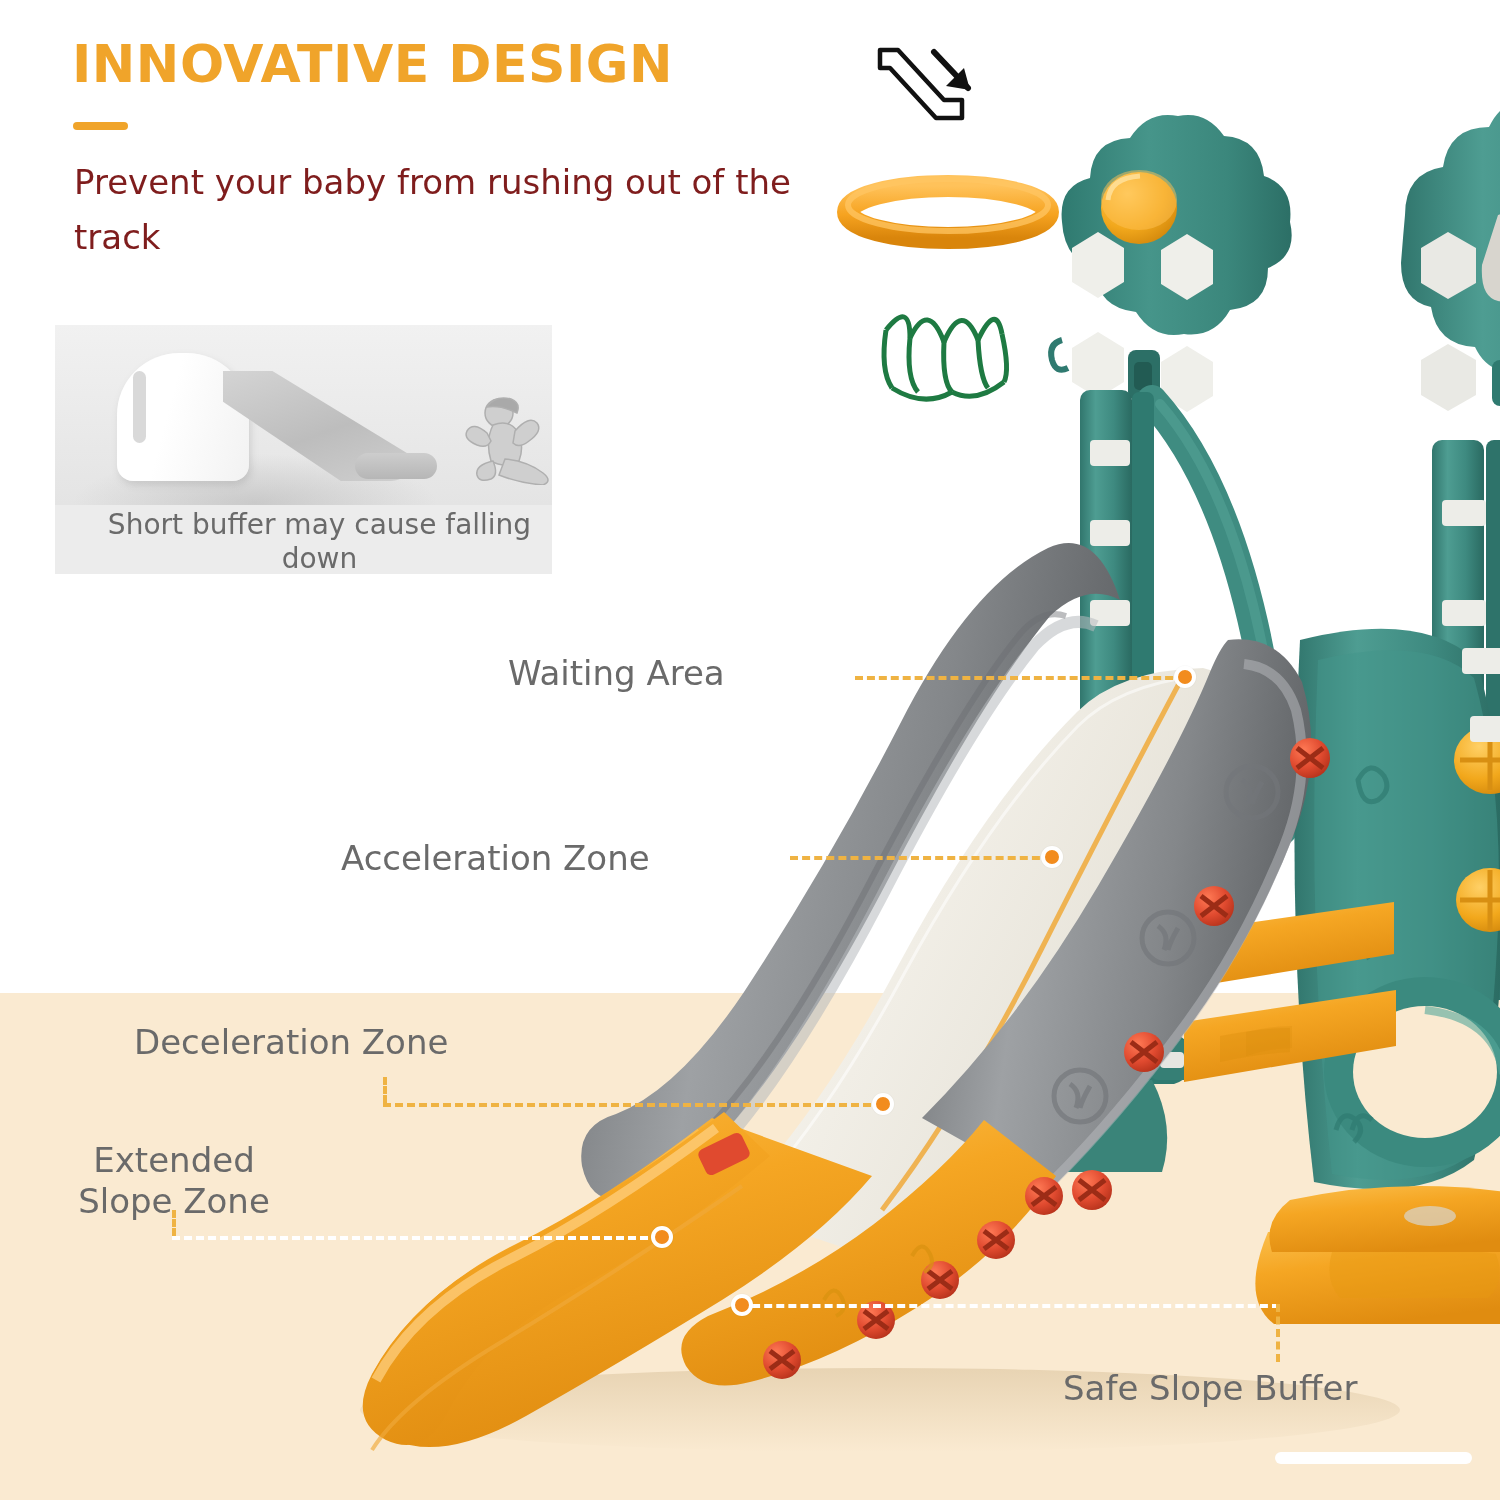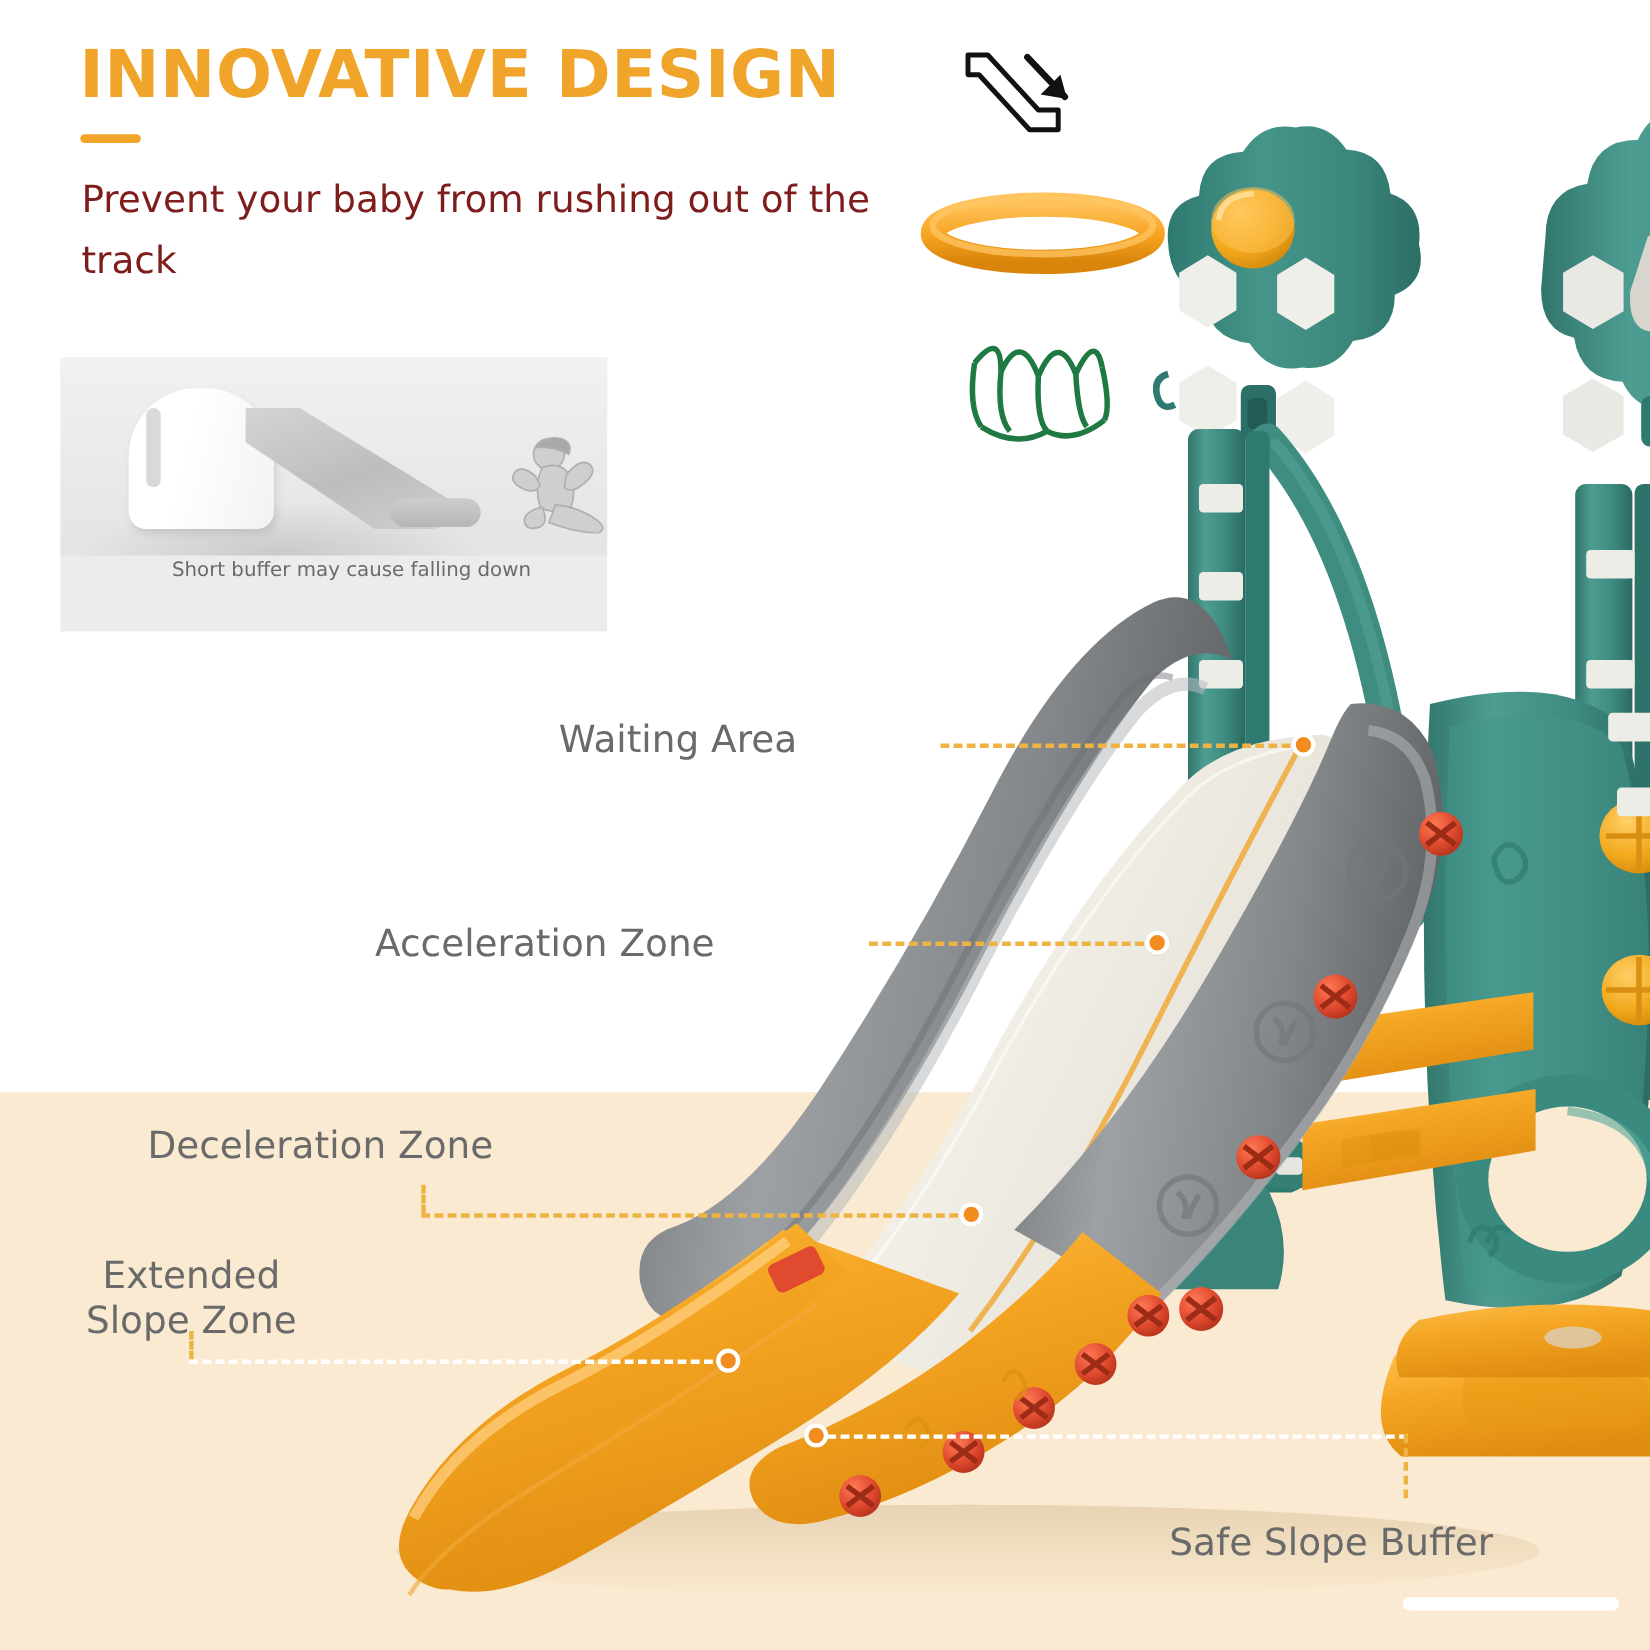--- a/index.html
+++ b/index.html
@@ -12,21 +12,21 @@
   }
   #stage { position:absolute; inset:0; width:1500px; height:1500px; overflow:hidden; }
 
   
   .bg-white { position:absolute; left:0; top:0; width:1500px; height:995px; background:#ffffff; }
   .bg-beige { position:absolute; left:0; top:993px; width:1500px; height:507px; background:#FAEAD1; }
 
   
   .title {
     position:absolute; left:72px; top:38px;
-    font-size:60px; font-weight:bold; letter-spacing:0.5px;
+    font-size:52px; font-weight:bold; letter-spacing:0.5px;
     color:#F0A42A; line-height:1; white-space:nowrap;
   }
   .title-rule {
     position:absolute; left:73px; top:122px;
     width:55px; height:8px; border-radius:4px; background:#F0A42A;
   }
   .subtitle {
     position:absolute; left:74px; top:155px; width:760px;
     font-size:34px; line-height:1.62; color:#7f1d1d; font-weight:400;
   }
@@ -61,31 +61,31 @@
   }
   .mini-ramp-lip{
     position:absolute; left:300px; top:128px; width:82px; height:26px;
     border-radius:14px; background:linear-gradient(#CDCDCD,#B6B6B6);
   }
   .mini-child{
     position:absolute; left:398px; top:68px; width:106px; height:92px;
   }
   .inset-caption {
     position:absolute; left:0; top:183px; width:497px;
-    text-align:center; font-size:18px; color:#6A6A6A; line-height:1.2;padding-left:32px;
+    text-align:center; font-size:28px; color:#6A6A6A; line-height:1.2;padding-left:32px;
   }
 
   
   .label { position:absolute; font-size:34px; color:#6A6A6A; line-height:1.22; white-space:nowrap;text-align:right; }
   .label.multi { white-space:normal; text-align:center; }
   .lbl-waiting      { left:508px;  top:653px; }
   .lbl-accel        { left:341px;  top:838px; }
   .lbl-decel        { left:134px;  top:1022px; }
   .lbl-extended     { left:28px;   top:1140px; width:292px; }
-  .lbl-safe         { left:1063px; top:1368px;margin-top:15px; }
+  .lbl-safe         { left:1063px; top:1368px; }
 
   
   .dash-h {
     position:absolute; height:0;
     border-top:4px dashed #EFB343;
   }
   .dash-h.white { border-top:4px dashed #FFFFFF; }
   .dash-v {
     position:absolute; width:0;
     border-left:4px dashed #EFB343;

